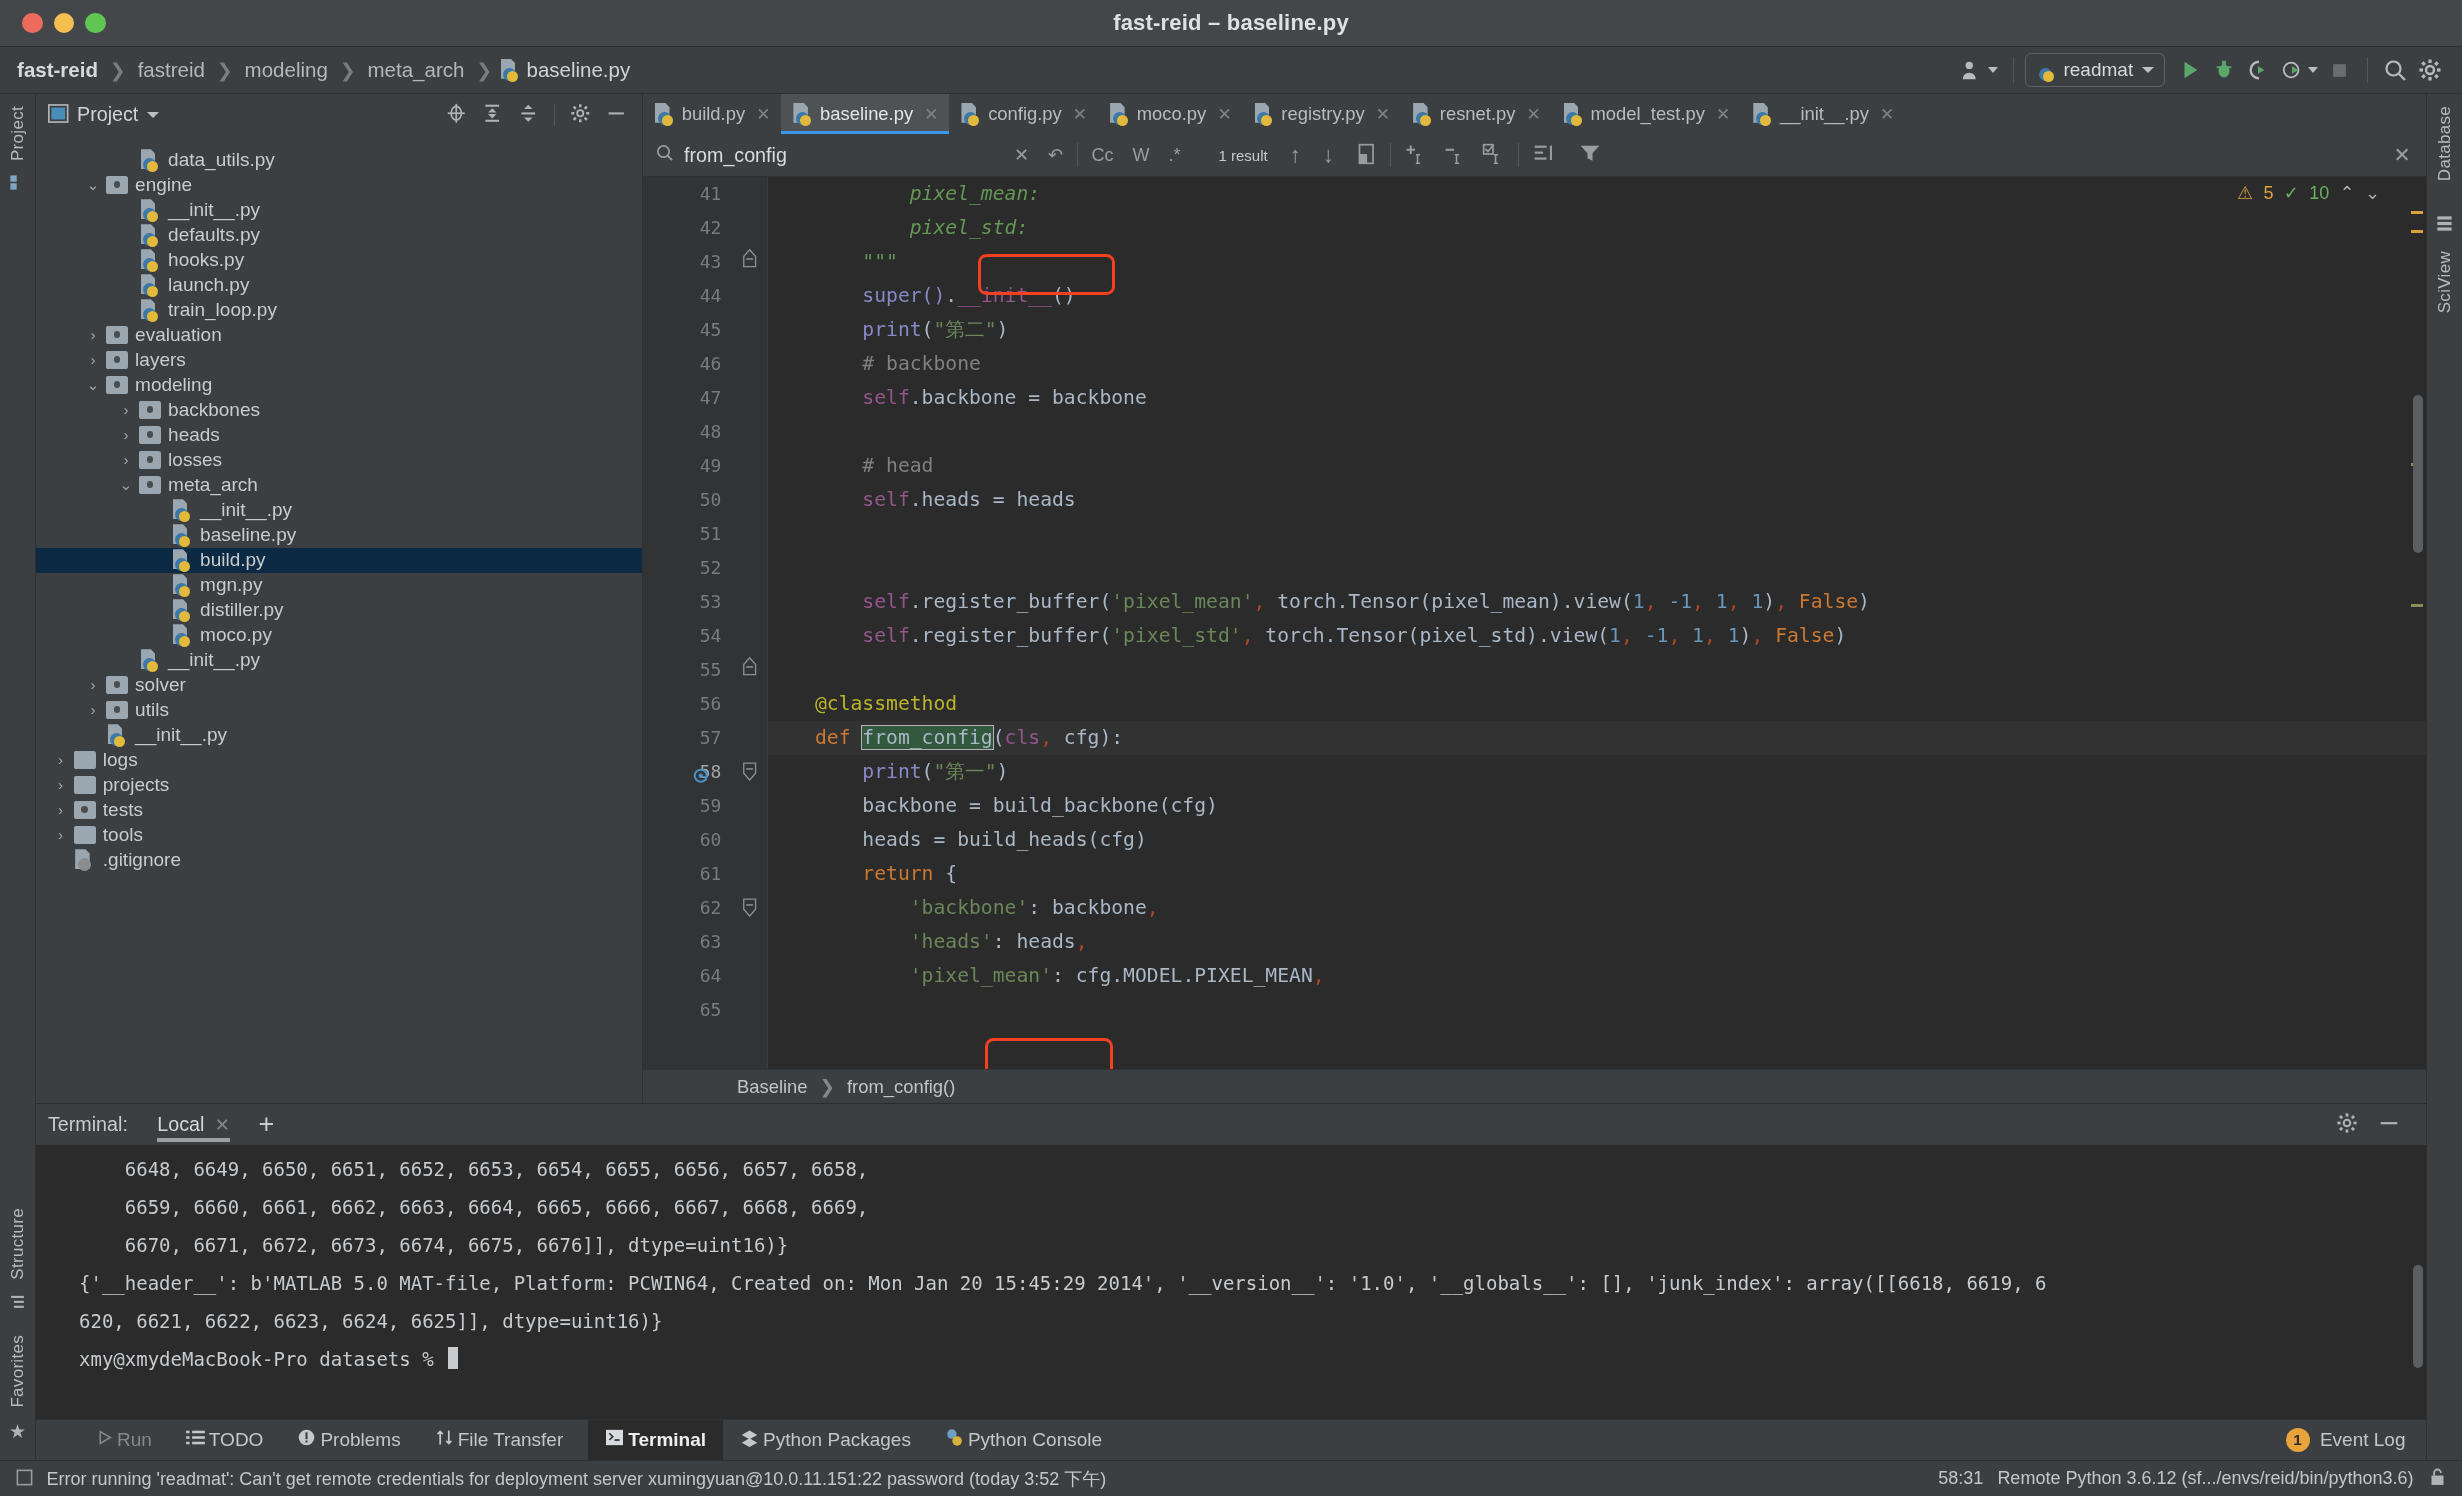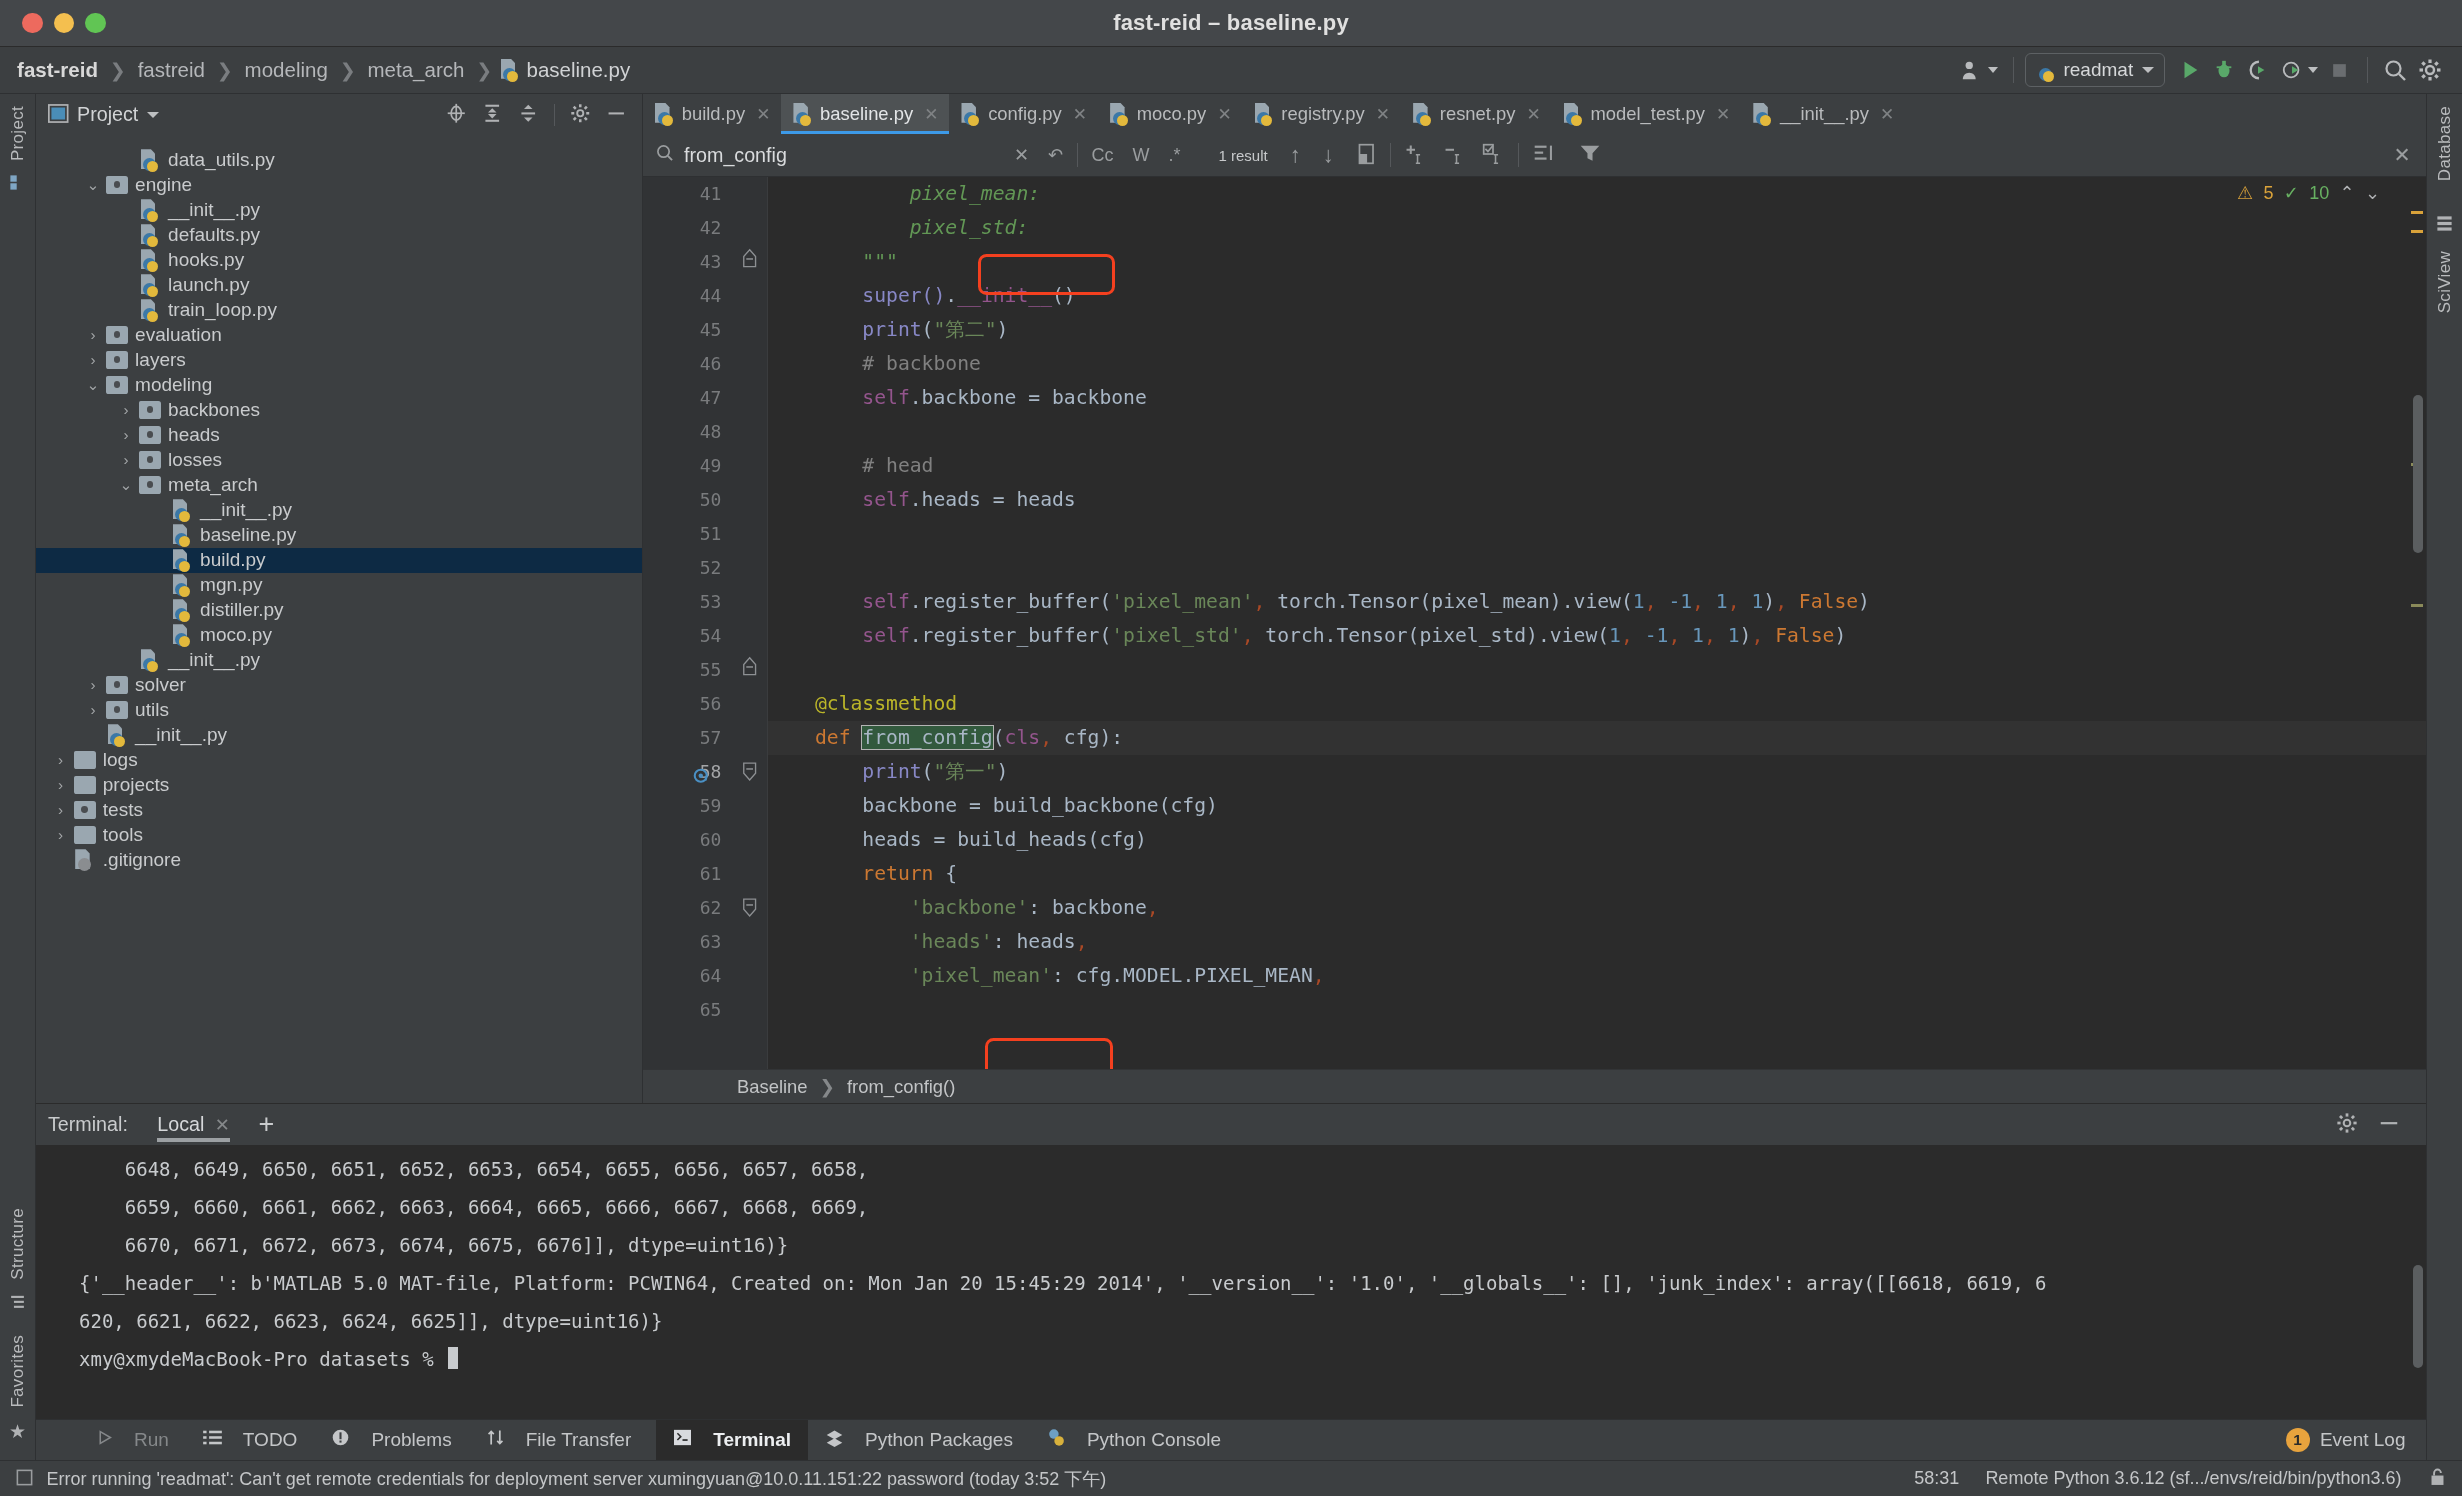--- a/index.html
+++ b/index.html
@@ -177,36 +177,36 @@
   }
   .tline { height: 38px; line-height: 38px; white-space: pre; }
   .cursor-blk { display: inline-block; width: 9.4px; height: 22px; background: #c8cbce; vertical-align: -3.4px; margin-left: 3.4px; }
   .term-scroll { position: absolute; right: 3.4px; width: 9.4px; border-radius: 5.1px; background: #5b5e60; }
 
   
   .toolbar-bottom {
     height: 41px; background: #3c3f41; display: flex; align-items: center;
     flex: none; padding-left: 43px; gap: 0; border-top: 0.9px solid #2e3032;
   }
-  .tw-item { display: flex; align-items: center; gap: 21px; font-size: 19px; color: #c4c6c8; padding: 0 17px; height: 41px; }
+  .tw-item { display: flex; align-items: center; gap: 4px; font-size: 19px; color: #c4c6c8; padding: 0 17px; height: 41px; }
   .tw-item.dim { color: #85888a; }
   .tw-item.active { background: #2b2b2b; color: #eceef0; font-weight: bold; margin-left: 8px; }
   .tw-right { margin-left: auto; display: flex; align-items: center; gap: 10.3px; padding-right: 20.5px; }
   .badge {
     width: 24px; height: 24px; border-radius: 50%; background: #e8a33d; color: #2b2b2b;
     font-size: 15.4px; font-weight: bold; display: flex; align-items: center; justify-content: center;
   }
 
   
   .statusbar {
     height: 36px; background: #3c3f41; display: flex; align-items: center;
     flex: none; padding: 0 15.4px 0 15.4px; gap: 12px; border-top: 0.9px solid #2e3032;
   }
   .status-msg { font-size: 18px; color: #c4c6c8; white-space: nowrap; }
-  .status-right { margin-left: auto; display: flex; align-items: center; gap: 26px; justify-content: space-between; }
+  .status-right { margin-left: auto; display: flex; align-items: center; gap: 14px; justify-content: space-between; }
   .status-item { font-size: 18px; color: #c4c6c8; white-space: nowrap; }
 
   
   .pyicon { position: relative; width: 19px; height: 22px; flex: none; }
   .pyicon .sheet { position: absolute; left: 0; top: 0; width: 14.5px; height: 19.7px; background: #9aa7b0; clip-path: polygon(0 0, 72% 0, 100% 22%, 100% 100%, 0 100%); }
   .pyicon .b { position: absolute; left: 2.6px; bottom: 0; width: 13px; height: 13px; border-radius: 50%; background: #3b78a7; }
   .pyicon .y { position: absolute; left: 6.8px; bottom: -0.9px; width: 11px; height: 11px; border-radius: 50%; background: #e3b93c; }
   .foldericon { width: 22px; height: 18px; background: #9aa7b0; border-radius: 1.7px 2.6px 2.6px 2.6px; position: relative; flex: none; }
   .foldericon.pkg::after { content:""; position:absolute; left:7.7px; top:5.1px; width:6.8px; height:6.8px; border-radius:50%; background:#4a4d50; }
   .foldericon.plain { background: #9aa7b0; }

